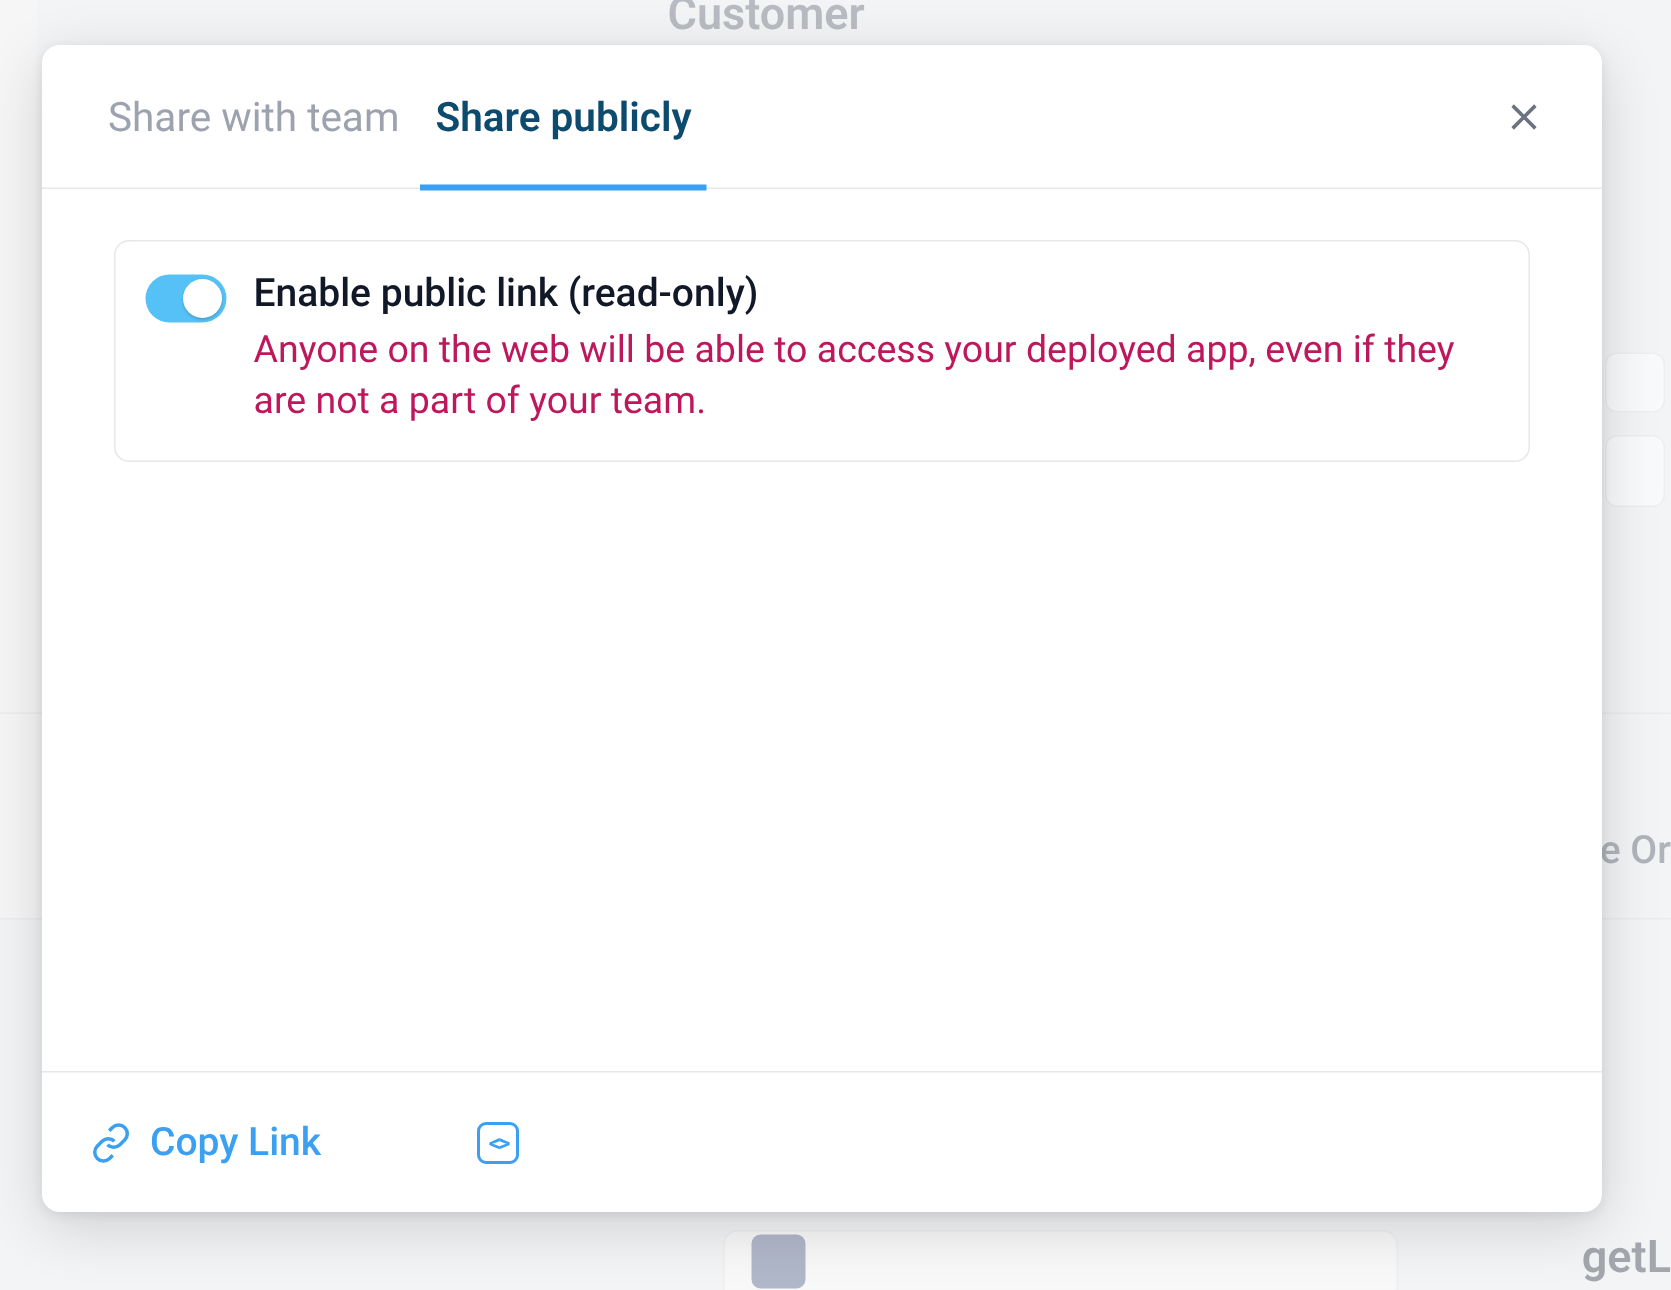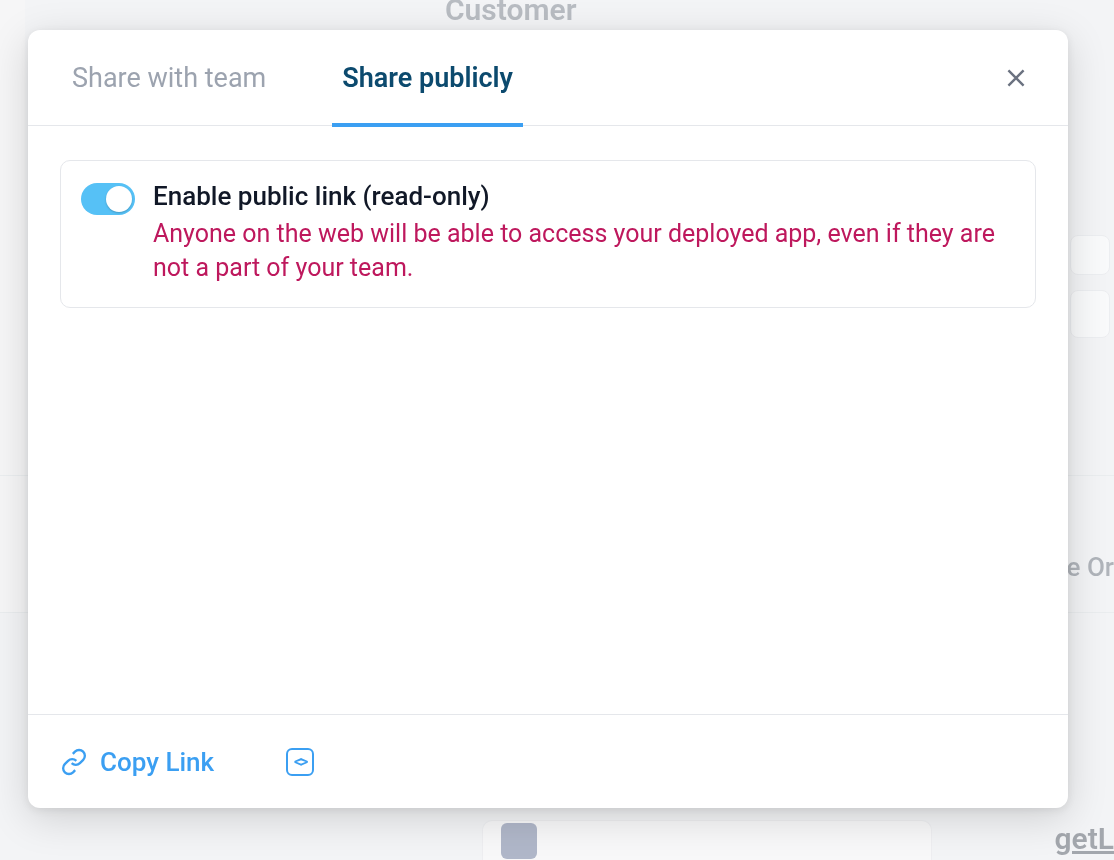--- a/index.html
+++ b/index.html
@@ -16,42 +16,42 @@
   .bg .bg-chip { position: absolute; border: 1px solid #e5e7eb; background: #fff; border-radius: 8px; padding: 10px 14px; font-size: 22px; color: #6b7280; opacity: .5; }
   .bg .bg-chip.a { top: 235px; right: 4px; width: 40px; height: 40px; }
   .bg .bg-chip.b { top: 290px; right: 4px; width: 40px; height: 48px; }
   .bg .bg-line { position: absolute; left: 0; right: 0; height: 1px; background: #e5e7eb; opacity: .6; }
   .bg .bg-line.l1 { top: 475px; }
   .bg .bg-line.l2 { top: 612px; }
   .bg .bg-sidestrip { position: absolute; top: 0; left: 0; width: 25px; height: 612px; background: #f9fafb; opacity:.4; }
   .bg .bg-tag { position: absolute; top: 552px; right: 0; font-size: 26px; font-weight: 500; color: #4b5563; opacity: .4; margin-left: 42px; }
   .bg .bg-foot { position: absolute; bottom: 0; left: 482px; width: 450px; height: 40px; border:1px solid #e5e7eb; border-bottom: none; border-radius: 10px 10px 0 0; background:#fff; opacity:.4; display:flex; align-items:center; padding-left:18px; gap:14px;}
   .bg .bg-foot .sq { width:36px; height:36px; background:#4b5e88; border-radius:6px; }
-  .bg .bg-getl { position:absolute; bottom:4px; right:0; font-size:30px; font-weight:600; color:#111827; opacity:.35;text-decoration:underline; }
+  .bg .bg-getl { position:absolute; bottom:4px; right:0; font-size:30px; font-weight:600; color:#111827; opacity:.35; }
 
   
   .modal {
     position: absolute;
     top: 30px;
     left: 28px;
     width: 1040px;
     height: 778px;
     background: #fff;
     border-radius: 12px;
     box-shadow: 0 10px 40px rgba(0,0,0,.15), 0 2px 8px rgba(0,0,0,.08);
     display: flex;
     flex-direction: column;
   }
   .modal-header {
     display: flex;
     align-items: center;
     padding: 0 34px 0 44px;
     height: 96px;
     border-bottom: 1px solid #e5e7eb;
-    gap: 76px;
+    gap: 24px;
     position: relative;
   }
   .tab {
     font-size: 27px;
     font-weight: 500;
     height: 96px;
     display: flex;
     align-items: center;
     cursor: pointer;
     position: relative;
@@ -69,21 +69,21 @@
     margin-left: auto;
     width: 36px; height: 36px;
     display: flex; align-items: center; justify-content: center;
     color: #6b7280;
     cursor: pointer;
   }
   .close-btn svg { width: 26px; height: 26px; stroke: currentColor; stroke-width: 2.2; }
 
   .modal-body {
     flex: 1;
-    padding: 34px 32px;
+    padding: 34px 48px;
   }
   .card {
     border: 1px solid #e5e7eb;
     border-radius: 10px;
     padding: 20px 22px 22px 20px;
     display: flex;
     gap: 18px;
   }
   .toggle {
     width: 54px; height: 32px;
@@ -113,21 +113,21 @@
     font-size: 25px;
     line-height: 1.35;
     color: #be185d;
   }
 
   .modal-footer {
     border-top: 1px solid #e5e7eb;
     height: 94px;
     display: flex;
     align-items: center;
-    gap: 72px;
+    gap: 104px;
     padding: 0 32px;
   }
   .foot-btn {
     display: flex;
     align-items: center;
     gap: 12px;
     color: #3b9ff2;
     font-size: 26px;
     font-weight: 500;
     cursor: pointer;

